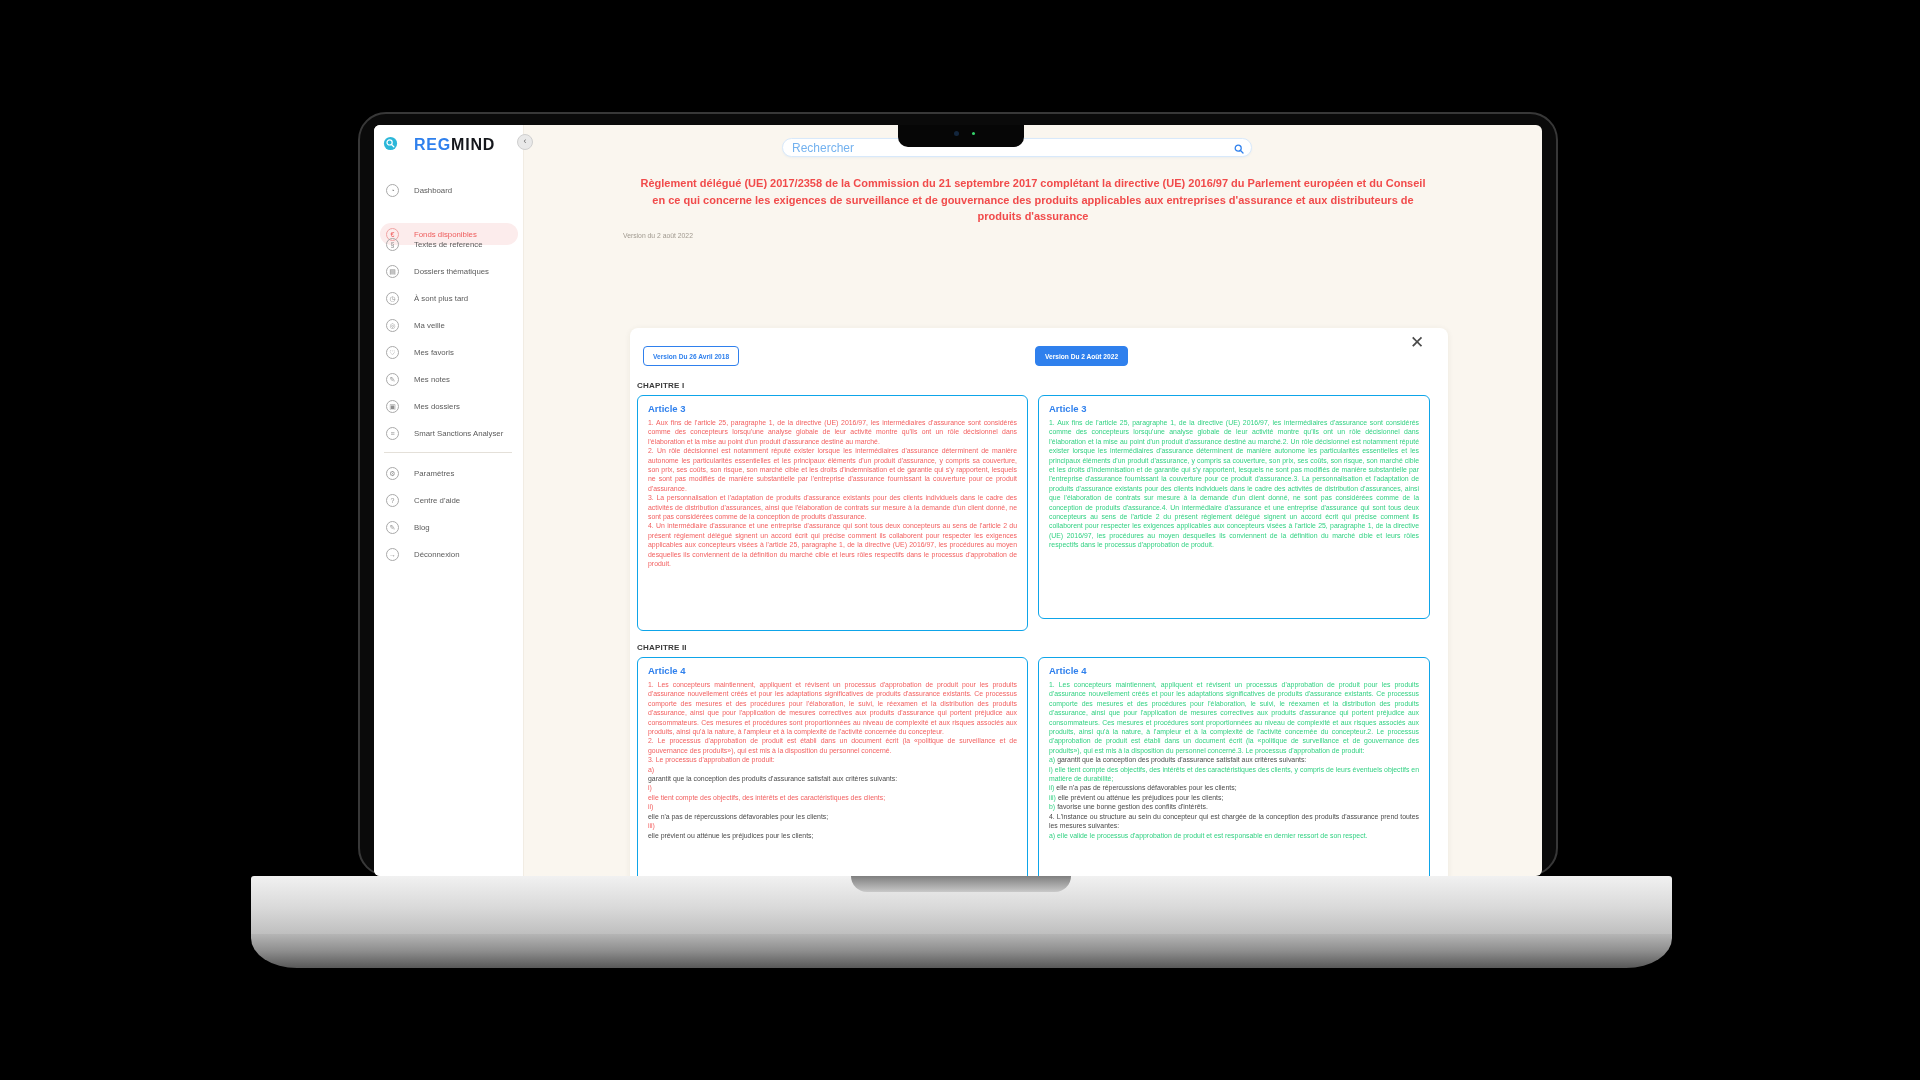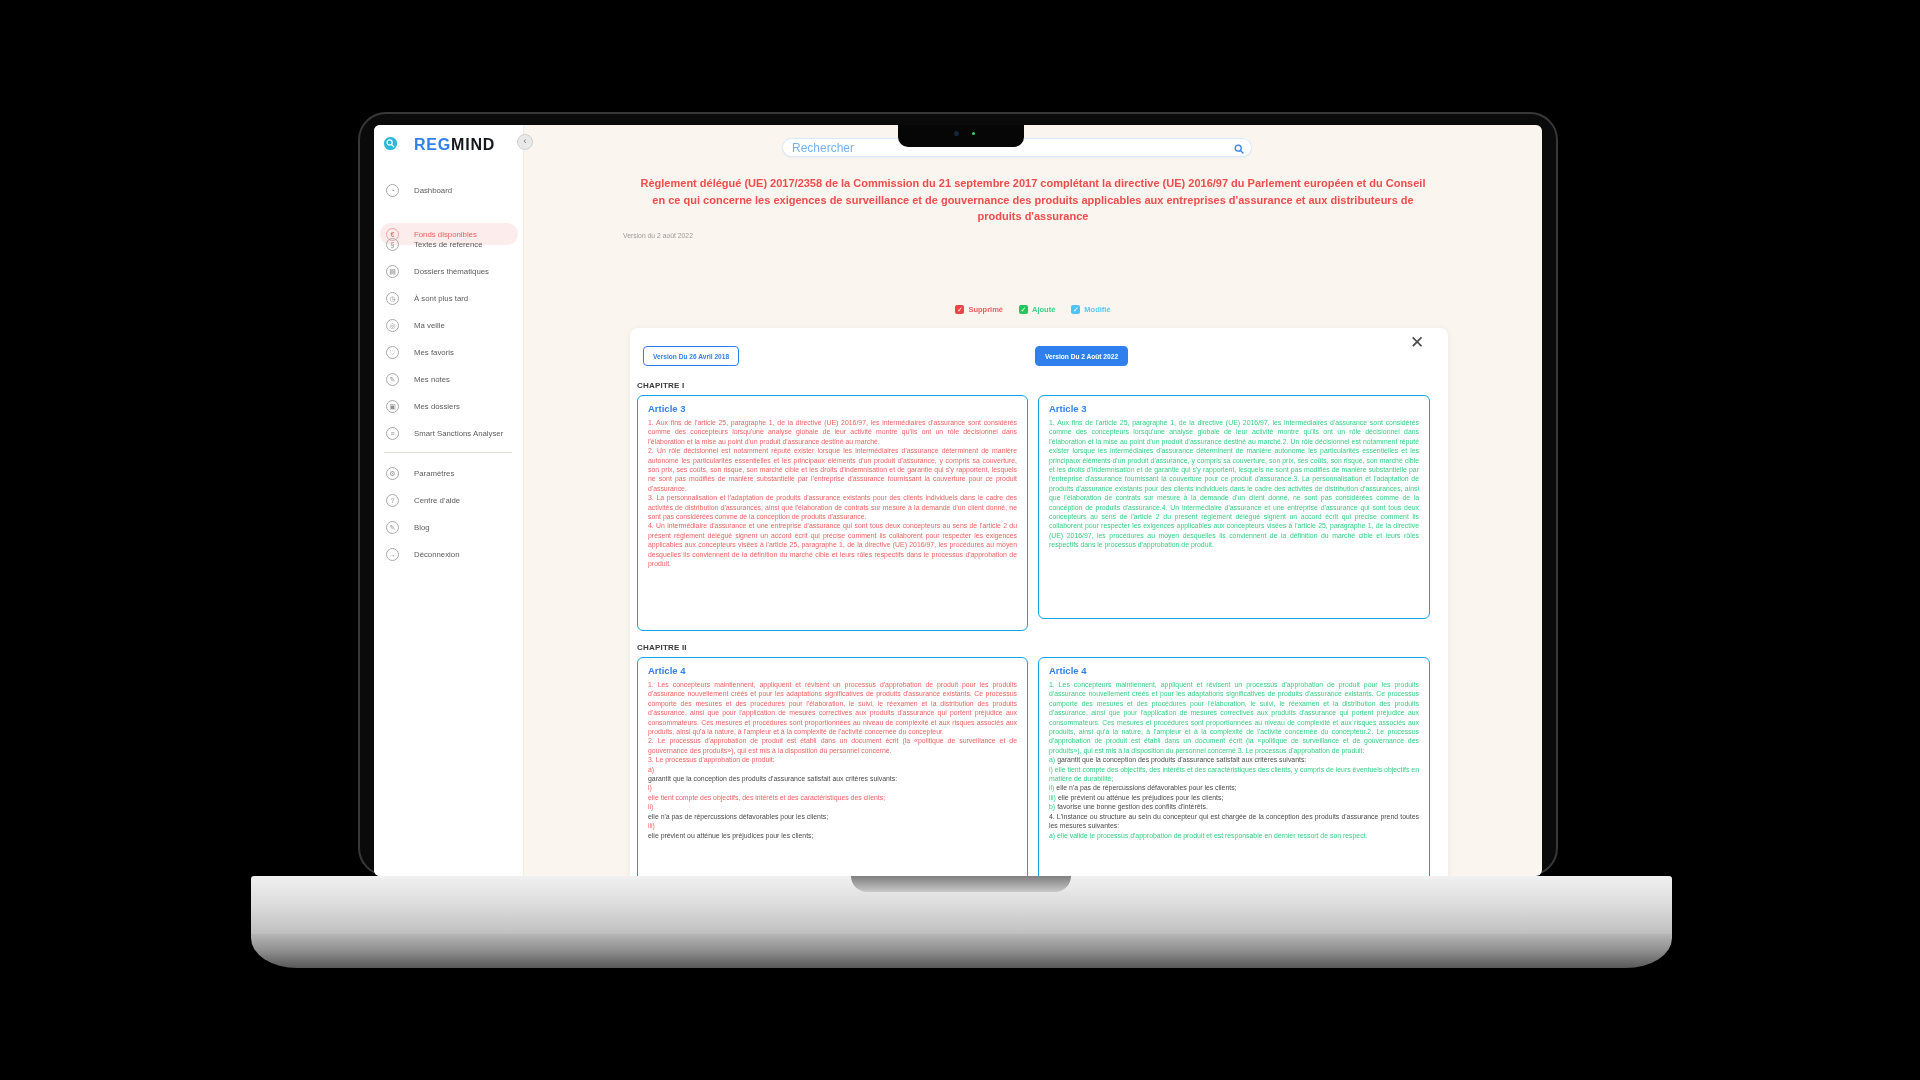--- a/index.html
+++ b/index.html
@@ -184,35 +184,20 @@
         <input placeholder="Rechercher" style="">
         <svg width="10" height="10" viewBox="0 0 10 10">
           <circle cx="4.2" cy="4.2" r="3" fill="none" stroke="#2f80ed" stroke-width="1.3"></circle>
           <line x1="6.5" y1="6.5" x2="9" y2="9" stroke="#2f80ed" stroke-width="1.3" stroke-linecap="round"></line>
         </svg>
       </div>
 
       <div class="doc-title">Règlement délégué (UE) 2017/2358 de la Commission du 21 septembre 2017 complétant la directive (UE) 2016/97 du Parlement européen et du Conseil en ce qui concerne les exigences de surveillance et de gouvernance des produits applicables aux entreprises d'assurance et aux distributeurs de produits d'assurance</div>
       <div class="version-lb">Version du 2 août 2022</div>
 
-      <div class="legend">
-
-      <div class="lg-item">
-            <span class="lg-chk" style="background: rgb(239, 68, 68);">✓</span>
-            <span class="lg-lb" style="color: rgb(241, 91, 91);">Supprimé</span>
-          </div>
-          <div class="lg-item">
-            <span class="lg-chk" style="background: rgb(34, 197, 94);">✓</span>
-            <span class="lg-lb" style="color: rgb(62, 207, 138);">Ajouté</span>
-          </div>
-          <div class="lg-item">
-            <span class="lg-chk" style="background: rgb(79, 195, 247);">✓</span>
-            <span class="lg-lb" style="color: rgb(88, 198, 245);">Modifié</span>
-          </div>
-        </div>
 
       <div class="card">
         <button class="close-x">✕</button>
         <button class="vbtn left">Version Du 26 Avril 2018</button>
         <button class="vbtn right">Version Du 2 Août 2022</button>
 
         <div class="chap-lb c1">CHAPITRE I</div>
         <div class="abox c1l">
           <div class="art-title">Article 3</div>
           <div>

